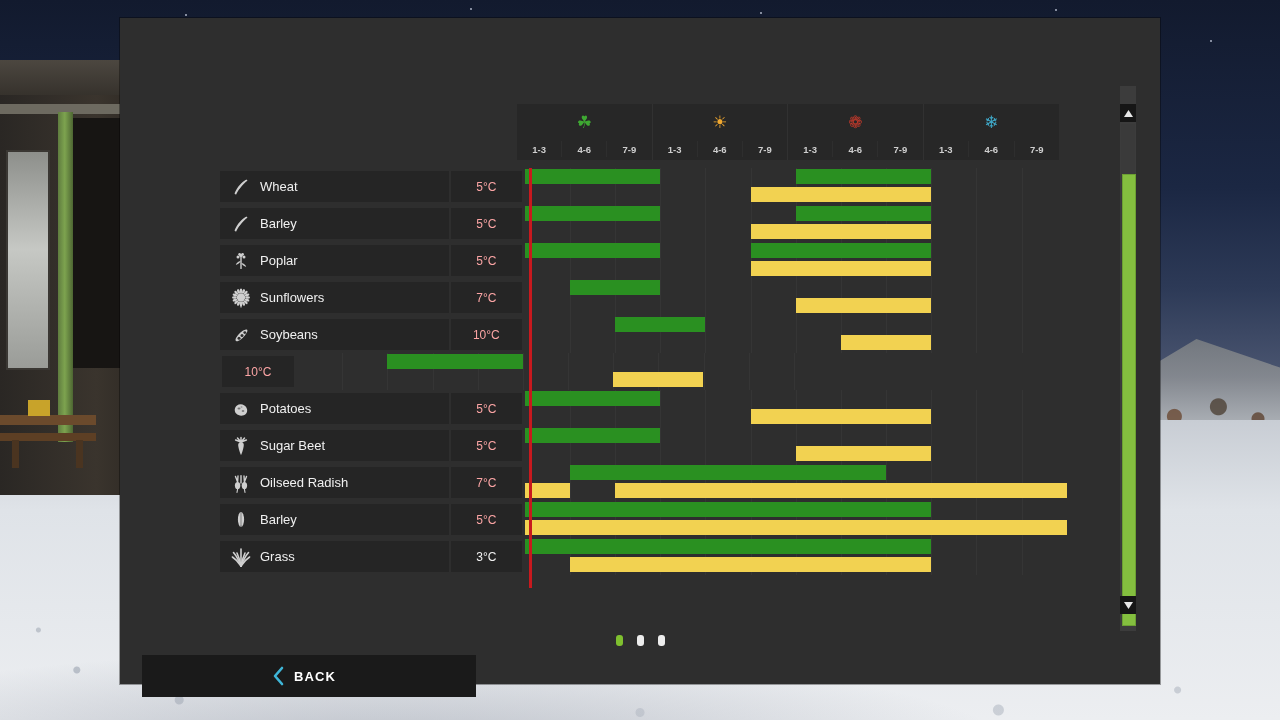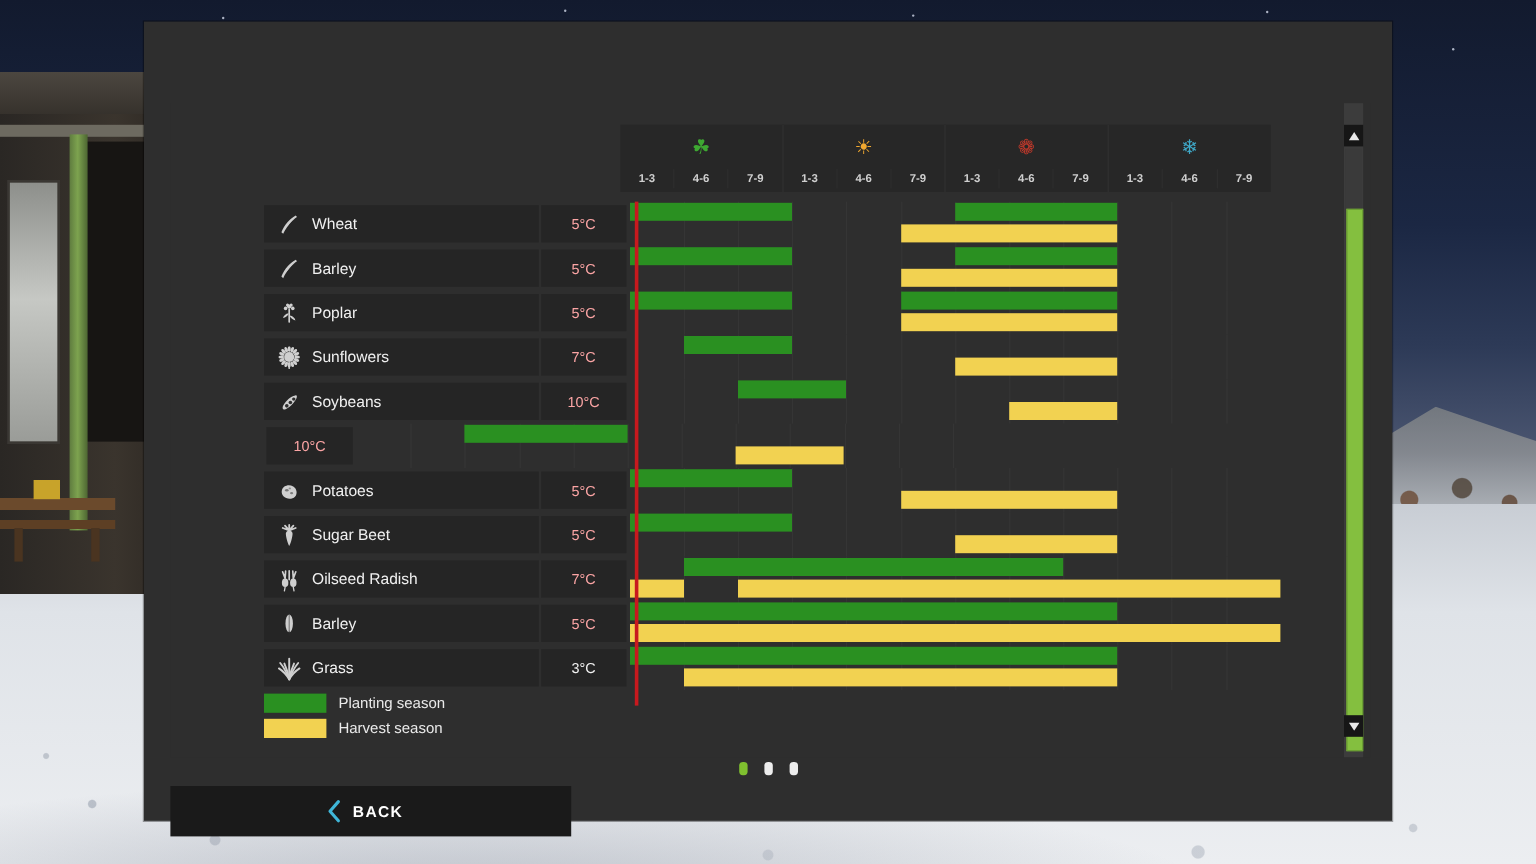--- a/index.html
+++ b/index.html
@@ -723,30 +723,20 @@
             <div class="grid-line" style="left: 451.667px;"></div>
             <div class="grid-line" style="left: 496.833px;"></div>
             <div class="bar plant" style="left: 0px; width: 406.5px;"></div>
             <div class="bar harvest" style="left: 45.1667px; width: 361.333px;"></div>
           </div>
         </div>
       </div>
 
     <div id="today-line" style="left: 387px;"></div>
 
-    <div id="legend">
-        <div class="legend-row">
-          <span class="legend-swatch plant"></span>
-          <span class="legend-label">Planting season</span>
-        </div>
-        <div class="legend-row">
-          <span class="legend-swatch harvest"></span>
-          <span class="legend-label">Harvest season</span>
-        </div>
-      </div>
   </div>
 
   <div id="scrollbar">
     <div class="scroll-arrow" id="scroll-up">
       <svg width="9" height="7" viewBox="0 0 9 7">
         <polygon points="4.5,0 9,7 0,7" fill="#e8e8e8"></polygon>
       </svg>
     </div>
     <div id="scroll-track">
       <div id="scroll-thumb"></div>

